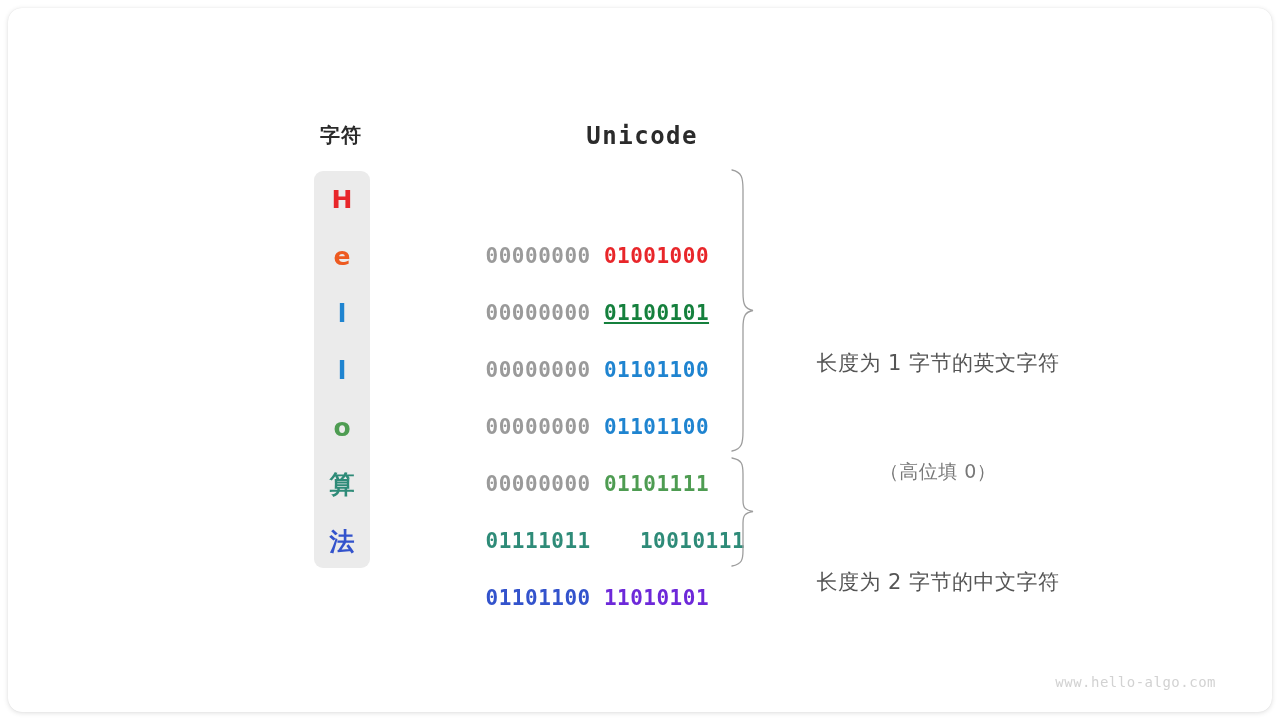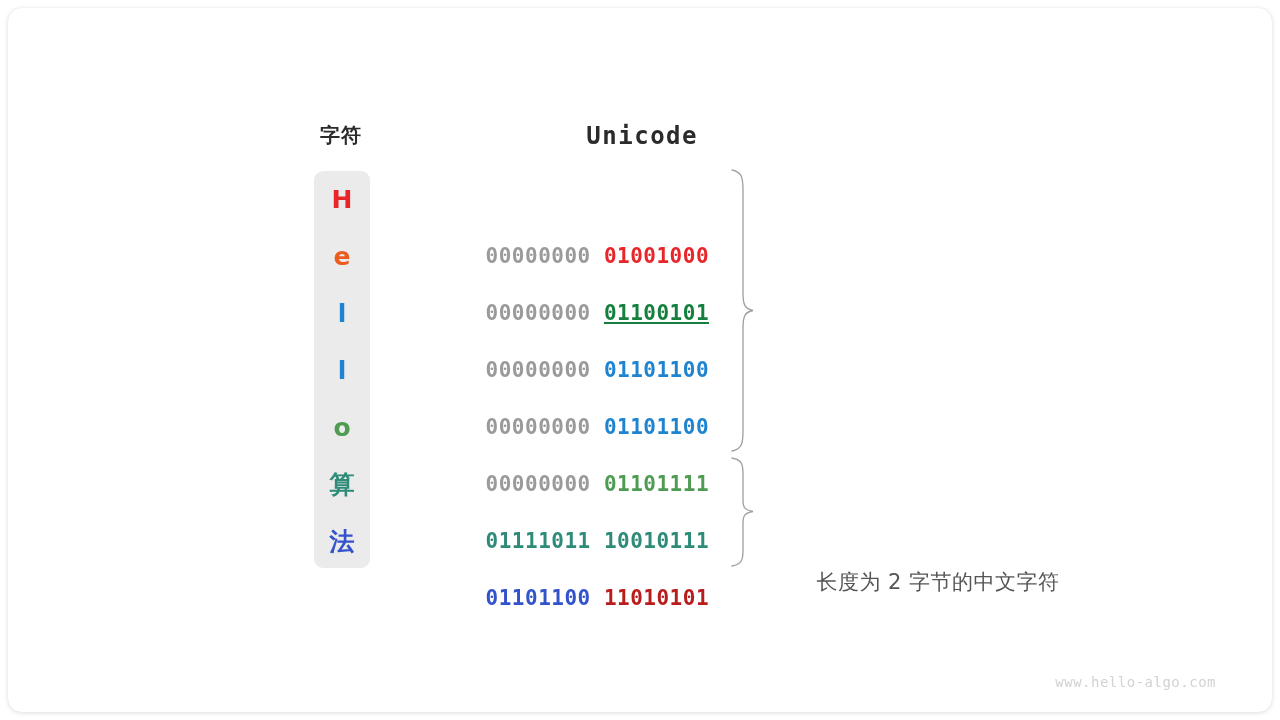--- a/index.html
+++ b/index.html
@@ -141,24 +141,24 @@
   <div class="bin-row" style="top: 277px;">
     <span class="bin-high" style="color: rgb(154, 154, 154);">00000000</span><span class="bin-sp">_</span><span class="bin-low" style="color: rgb(31, 132, 208);">01101100</span>
   </div>
   <div class="bin-row" style="top: 334px;">
     <span class="bin-high" style="color: rgb(154, 154, 154);">00000000</span><span class="bin-sp">_</span><span class="bin-low" style="color: rgb(31, 132, 208);">01101100</span>
   </div>
   <div class="bin-row" style="top: 391px;">
     <span class="bin-high" style="color: rgb(154, 154, 154);">00000000</span><span class="bin-sp">_</span><span class="bin-low" style="color: rgb(78, 156, 82);">01101111</span>
   </div>
   <div class="bin-row" style="top: 448px;">
-    <span class="bin-high" style="color: rgb(46, 139, 120);">01111011</span><span class="bin-sp">_</span><span class="bin-low" style="color: rgb(46, 139, 120);">10010111</span>
+    <span class="bin-high" style="color: rgb(46, 139, 120);">01111011</span><span class="bin-sp">_</span><span class="bin-low" style="color: rgb(46, 139, 120); margin-left: 36px;">10010111</span>
   </div>
   <div class="bin-row" style="top: 505px;">
-    <span class="bin-high" style="color: rgb(51, 83, 204);">01101100</span><span class="bin-sp">_</span><span class="bin-low" style="color: #b91c1c; margin-top: 6px;">11010101</span>
+    <span class="bin-high" style="color: rgb(51, 83, 204);">01101100</span><span class="bin-sp">_</span><span class="bin-low" style="color: #6d28d9; margin-top: 6px;">11010101</span>
   </div>
 
   <svg class="brace-svg" style="left:718px; top:160px;" width="30" height="285" viewBox="0 0 30 285">
     <path d="M 6 2
              C 16 4, 17 10, 17 22
              L 17 125
              C 17 137, 19 141, 27 142.5
              C 19 144, 17 148, 17 160
              L 17 263
              C 17 275, 16 281, 6 283" fill="none" stroke="#9e9e9e" stroke-width="1.3" stroke-linecap="round"></path>
@@ -167,20 +167,24 @@
   <svg class="brace-svg" style="left:718px; top:448px;" width="30" height="114" viewBox="0 0 30 114">
     <path d="M 6 2
              C 16 4, 17 8, 17 18
              L 17 44
              C 17 52, 19 54, 27 55.5
              C 19 57, 17 59, 17 67
              L 17 94
              C 17 104, 16 108, 6 110" fill="none" stroke="#9e9e9e" stroke-width="1.3" stroke-linecap="round"></path>
   </svg>
 
+  <div class="annot" style="left:770px; top:265px; width:320px;">
+    <div>长度为 1 字节的英文字符</div>
+    <div class="annot-sub">（高位填 0）</div>
+  </div>
 
   <div class="annot" style="left:770px; top:484px; width:320px;">
     <div>长度为 2 字节的中文字符</div>
   </div>
 
   <div id="watermark">www.hello-algo.com</div>
 
 </div>
 
 </body></html>

